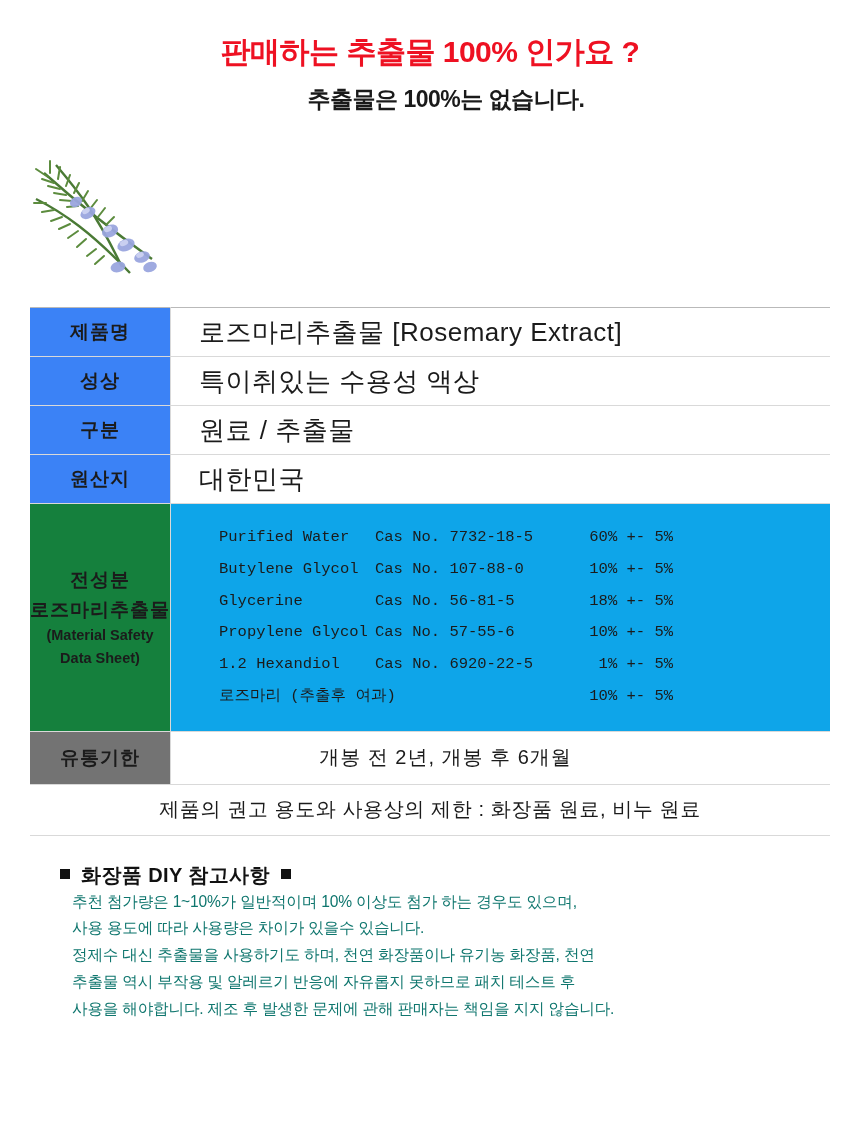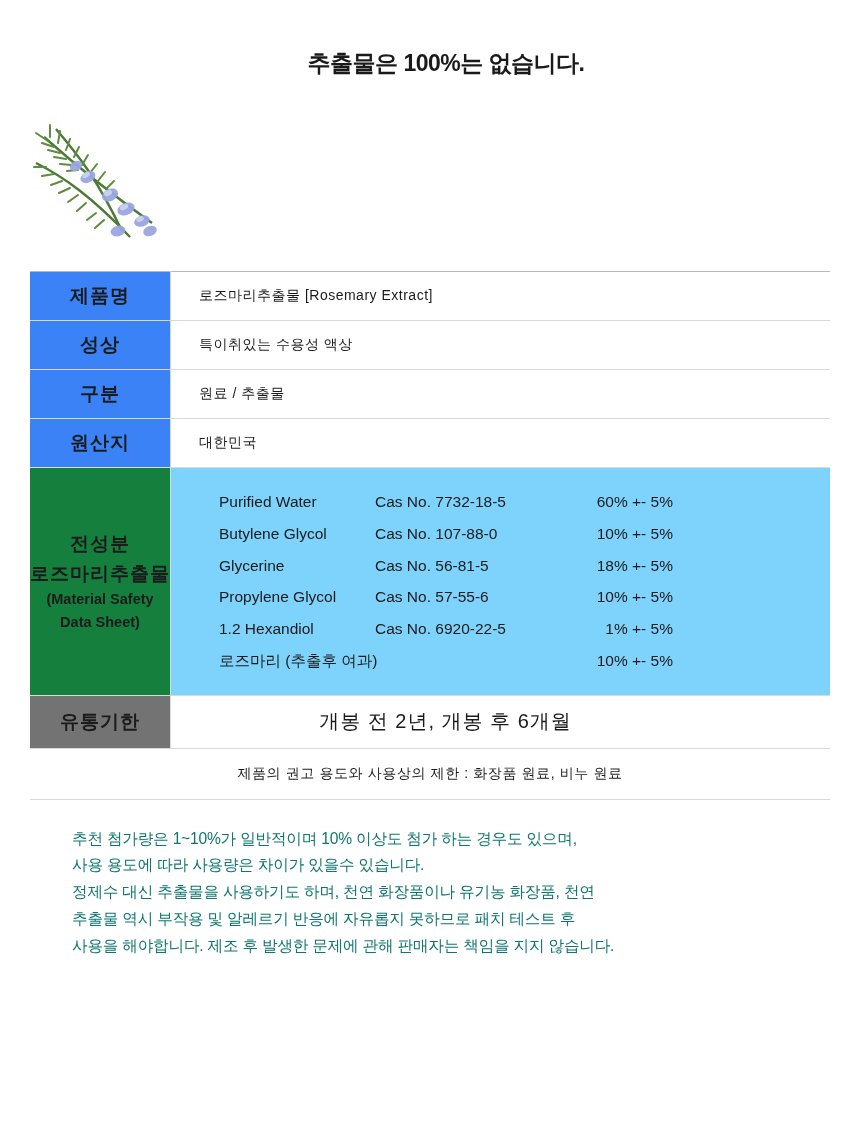--- a/index.html
+++ b/index.html
@@ -108,42 +108,43 @@
     text-align: center;
     font-size: 19px;
     font-weight: bold;
     color: #1b1b1b;
     letter-spacing: 1px;
     height: 48px;
     border-right: 1px solid #d9d9d9;
   }
   td.value {
     padding-left: 28px;
-    font-size: 14px;
+    font-size: 26px;
     color: #1b1b1b;
     letter-spacing: 0.5px;
     height: 48px;
     background: #ffffff;
   }
 
   
   tr.msds td.label {
     background: #15803d;
     height: 208px;
     vertical-align: middle;
     line-height: 1.55;
     font-size: 19px;
   }
   tr.msds td.label .msds-en {
     font-size: 14.5px;
     letter-spacing: 0;
   }
   tr.msds td.msds-body {
-    background: #7dd3fc;
+    background: #0ea5e9;
     padding: 18px 0 18px 0;
+    font-family: Liberation Mono, monospace;
   }
   .msds-list {
     margin-left: 48px;
     margin-right: 22px;
   }
   .msds-row {
     display: flex;
     font-size: 15.5px;
     color: #1b1b1b;
     line-height: 2.05;
@@ -158,21 +159,21 @@
   tr.expiry td.value {
     text-align: center;
     padding-left: 0;
     padding-right: 110px;
     font-size: 20px;
     letter-spacing: 1px;
   }
 
   tr.usage td.usage-cell {
     text-align: center;
-    font-size: 14px;
+    font-size: 20px;
     letter-spacing: 0.6px;
     height: 50px;
     color: #1b1b1b;
     background: #ffffff;
   }
 
   
   .diy {
     margin: 26px 0 0 0;
     padding-left: 60px;
@@ -200,20 +201,21 @@
     color: #0f766e;
     letter-spacing: -0.2px;
   }
 </style>
 </head>
 <body>
 
 <div class="page">
 
   <div class="headline">
+    <div class="headline-main">판매하는 추출물 100% 인가요 ?</div>
     <div class="headline-sub">추출물은 100%는 없습니다.</div>
   </div>
 
   <div class="intro">
     <div class="intro-image">
       <svg class="sprig" width="160" height="130" viewBox="0 0 160 130" aria-hidden="true">
 
         <g stroke="#4a7a35" stroke-width="2.4" fill="none">
           <path d="M18 18 C 45 42, 78 70, 126 104"></path>
           <path d="M30 10 C 52 36, 70 58, 96 112"></path>
@@ -332,20 +334,23 @@
         <td class="value">개봉 전  2년,  개봉 후  6개월</td>
       </tr>
 
       <tr class="usage">
         <td class="usage-cell" colspan="2">제품의  권고  용도와  사용상의  제한 :  화장품  원료,  비누  원료</td>
       </tr>
     </tbody>
   </table>
 
   <div class="diy">
+    <div class="diy-title">
+      <span class="sq left"></span><span>화장품 DIY 참고사항</span><span class="sq right"></span>
+    </div>
     <div class="diy-body">
       <div>추천 첨가량은 1~10%가  일반적이며 10% 이상도 첨가 하는 경우도 있으며,</div>
       <div>사용 용도에 따라 사용량은 차이가 있을수 있습니다.</div>
       <div>정제수 대신 추출물을 사용하기도 하며, 천연 화장품이나 유기농 화장품, 천연</div>
       <div>추출물 역시 부작용 및 알레르기 반응에 자유롭지 못하므로 패치 테스트 후</div>
       <div>사용을 해야합니다. 제조 후 발생한 문제에 관해 판매자는 책임을 지지 않습니다.</div>
     </div>
   </div>
 
 </div>

